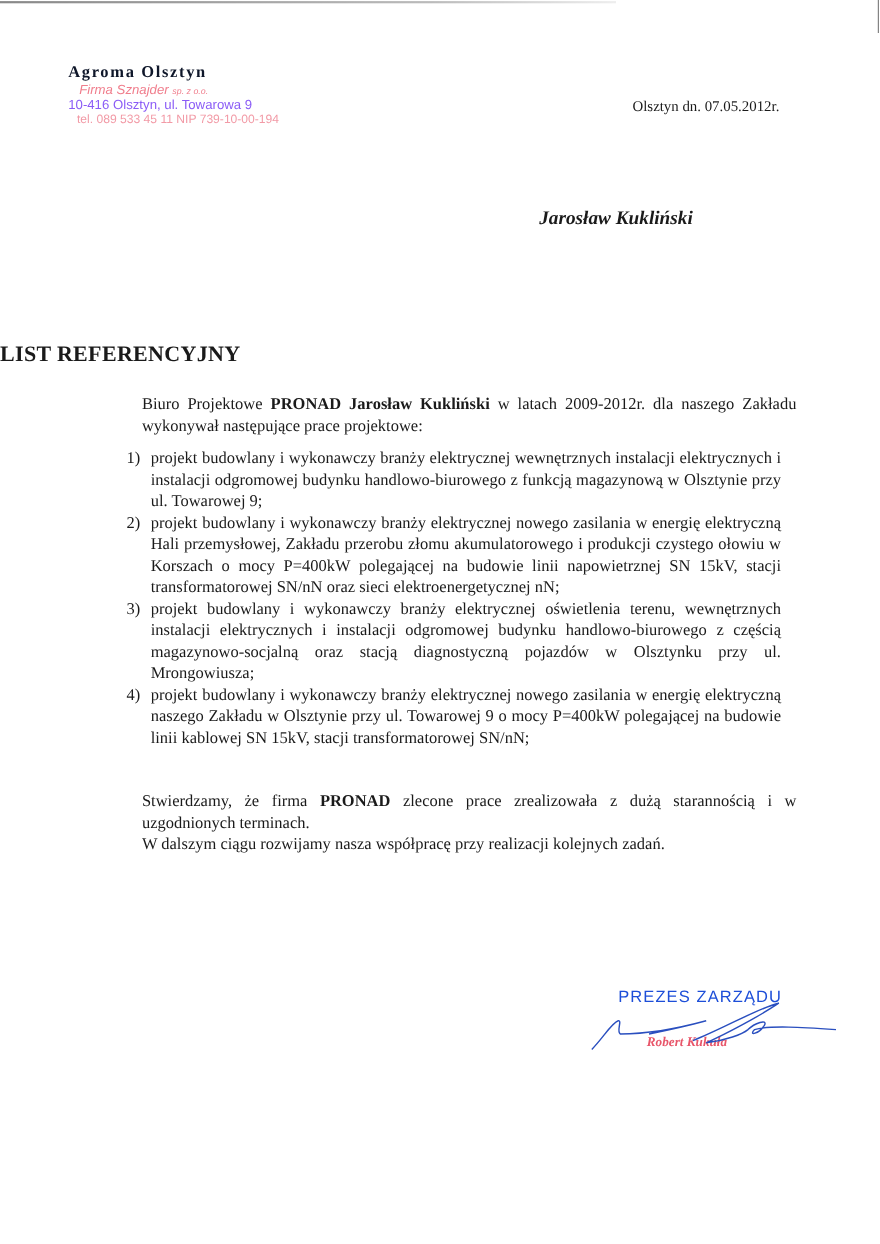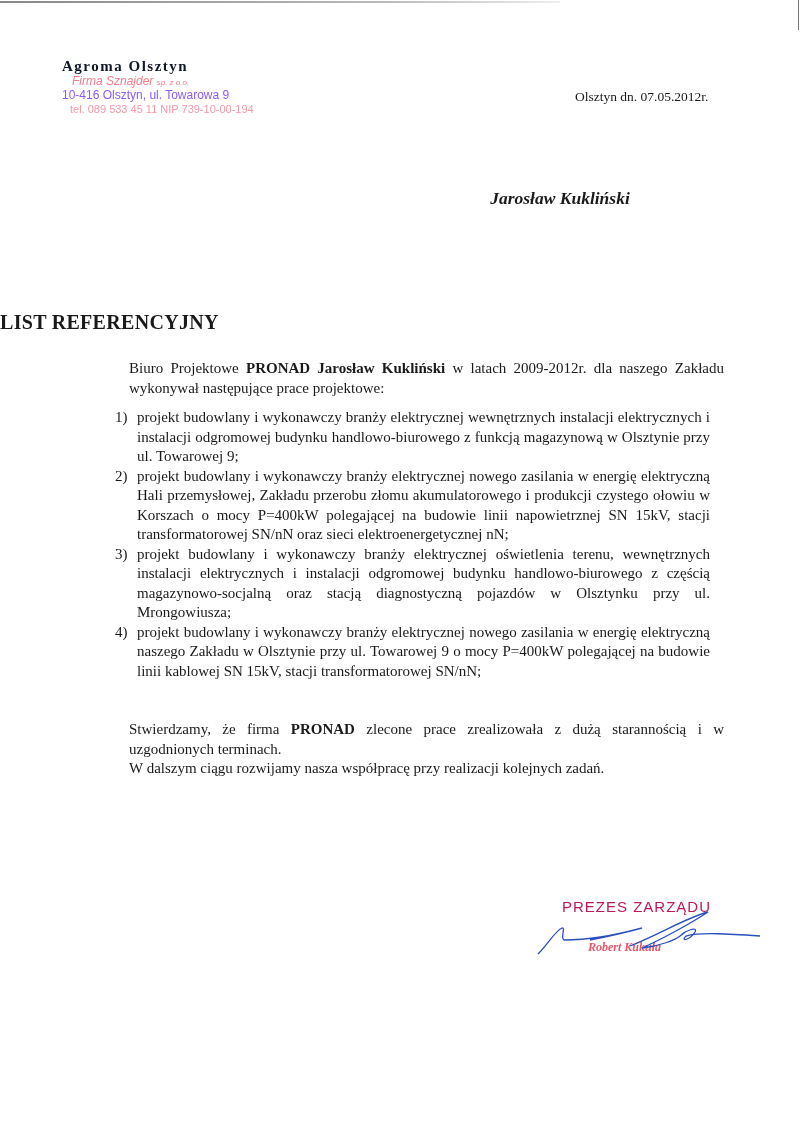--- a/index.html
+++ b/index.html
@@ -26,21 +26,21 @@
   .body-text { position: absolute; left: 115px; width: 595px; font-size: 15px; line-height: 19.5px; text-align: justify; margin-left: 14px; }
   .intro { top: 359px; }
   .list { top: 408px; margin: 0; padding: 0; list-style: none; }
   .list li { position: relative; padding-left: 22px; text-align: justify; }
   .list li .num { position: absolute; left: 0; top: 0; }
   .closing { top: 720px; }
   .closing p { margin: 0; }
   b { font-weight: bold; }
 
   .signature { position: absolute; left: 530px; top: 896px; width: 240px; height: 70px; }
-  .sig-title { position: absolute; left: 32px; top: 2px; color: #be185d; font-family: "Liberation Sans", sans-serif; font-size: 15px; letter-spacing: 1px; }
+  .sig-title { position: absolute; left: 32px; top: 2px; color: #1d4ed8; font-family: "Liberation Sans", sans-serif; font-size: 15px; letter-spacing: 1px; }
   .sig-name { position: absolute; left: 58px; top: 44px; color: #e8566a; font-style: italic; font-weight: bold; font-size: 12px; }
   .sig-svg { position: absolute; left: 0; top: 0; }
 </style>
 </head>
 <body>
 
 <div class="scan-edge-top"></div>
 <div class="scan-edge-right"></div>
 
 <div class="stamp">

